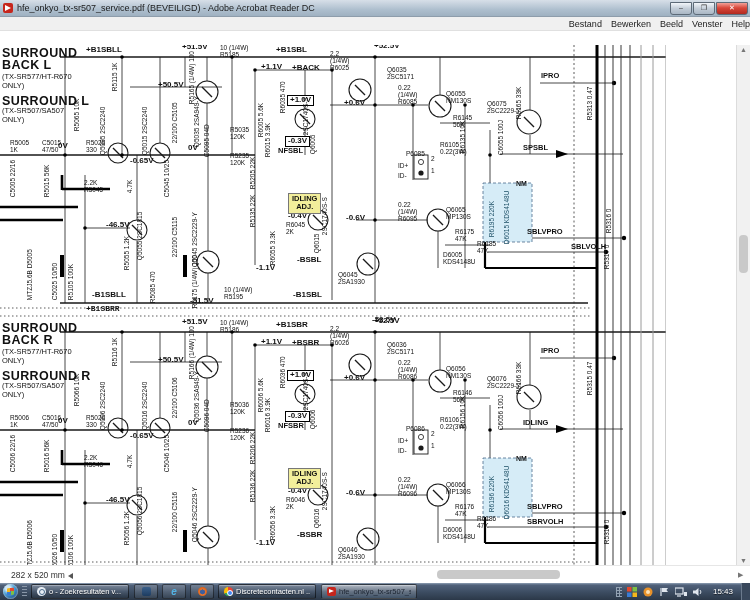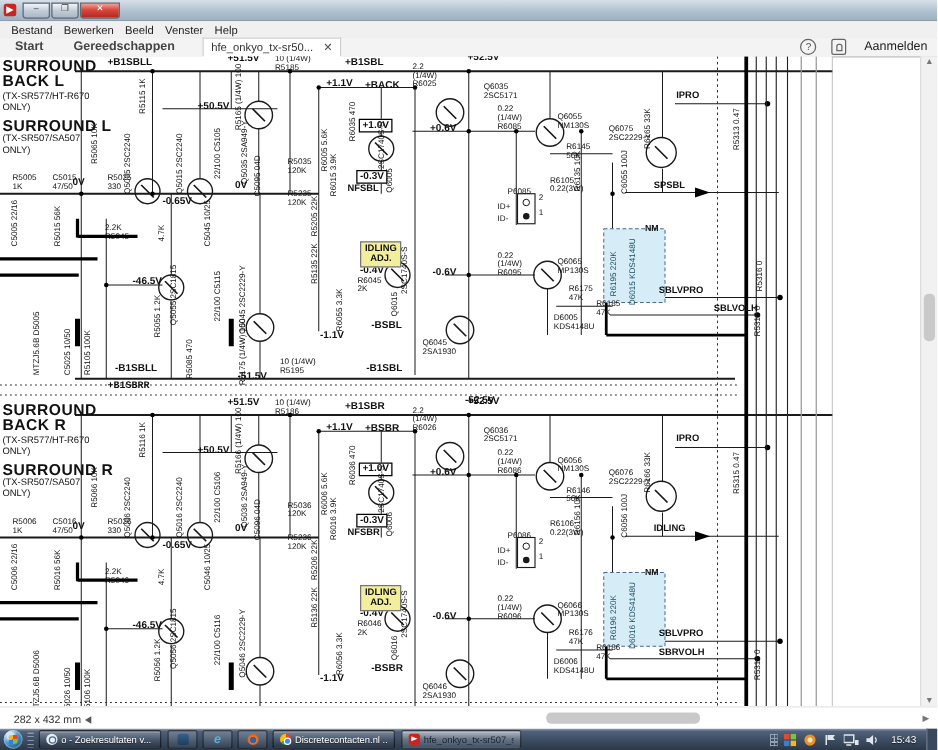--- a/index.html
+++ b/index.html
@@ -6,21 +6,21 @@
   #stage{position:relative;width:750px;height:600px;font-family:"Liberation Sans",sans-serif;overflow:hidden;background:#fff;}
   
   #titlebar{position:absolute;left:0;top:0;width:750px;height:16px;background:linear-gradient(#d7dfe8,#aebfce 60%,#9fb1c1);border-bottom:1px solid #8e9dab;display:flex;align-items:center;}
   #titlebar .appicon{width:10px;height:10px;margin:0 4px 0 3px;background:#c6261d;border-radius:2px;position:relative;}
   #titlebar .appicon::after{content:"";position:absolute;left:2px;top:2px;border-left:6px solid #fff;border-top:3px solid transparent;border-bottom:3px solid transparent;}
   #titlebar .title{font-size:9px;color:#1a1a1a;flex:1;white-space:nowrap;overflow:hidden;}
   .winbtns{display:flex;margin-right:2px;}
   .winbtn{width:20px;height:11px;border:1px solid #5d6a77;border-radius:0 0 3px 3px;background:linear-gradient(#f2f6fa,#c3cdd8 50%,#aab7c4);font-size:7px;line-height:10px;text-align:center;color:#333;margin-left:1px;}
   .winbtn.close{width:30px;background:linear-gradient(#f2a198,#d8473a 45%,#b2291f);color:#fff;}
   
-  #menubar{position:absolute;left:0;top:17px;width:750px;height:13px;background:#f0f0f0;border-bottom:1px solid #e0e0e0;display:flex;align-items:center;}
+  #menubar{position:absolute;left:0;top:17px;width:750px;height:13px;background:#f0f0f0;border-bottom:1px solid #e0e0e0;display:flex;align-items:center;justify-content:flex-end;}
   #menubar span{font-size:9px;color:#222;margin-left:9px;}
   
   #tabbar{position:absolute;left:0;top:30px;width:750px;height:15px;background:#f3f3f3;border-bottom:1px solid #c2c2c2;display:flex;align-items:center;}
   .tabmain{font-size:10px;font-weight:bold;color:#444;padding:0 12px;}
   #doctab{height:15px;background:#fff;border:1px solid #cfcfcf;border-bottom:none;display:flex;align-items:center;margin-left:10px;padding:0 6px;}
   #doctab .dtitle{font-size:9px;color:#333;}
   #doctab .x{font-size:9px;color:#555;margin-left:8px;}
   #tabright{margin-left:auto;display:flex;align-items:center;margin-right:8px;}
   #help-ic{width:11px;height:11px;border:1px solid #666;border-radius:50%;font-size:8px;line-height:11px;text-align:center;color:#555;margin-right:12px;}
   #bell-ic{width:10px;height:11px;border:1px solid #666;border-radius:2px;margin-right:14px;position:relative;}
@@ -74,48 +74,36 @@
   #clock{font-size:8px;color:#fff;margin:0 8px 0 4px;text-shadow:0 1px 1px rgba(0,0,0,.7);}
   #showdesk{width:8px;height:17px;background:linear-gradient(90deg,#2c3razz,#39485c);background:#39485c;border-left:1px solid #6b7a8d;}
 </style>
 </head>
 <body>
 
 <div id="stage">
 
   <div id="titlebar">
     <span class="appicon"></span>
+    <span class="title">hfe_onkyo_tx-sr507_service.pdf (BEVEILIGD) - Adobe Acrobat Reader DC</span>
     <span class="winbtns">
       <span class="winbtn">–</span>
       <span class="winbtn">❐</span>
       <span class="winbtn close">✕</span>
     </span>
   </div>
 
   <div id="menubar">
     <span>Bestand</span>
     <span>Bewerken</span>
     <span>Beeld</span>
     <span>Venster</span>
     <span>Help</span>
   </div>
 
-  <div id="tabbar">
-    <span class="tabmain">Start</span>
-    <span class="tabmain">Gereedschappen</span>
-    <span id="doctab">
-      <span class="dtitle">hfe_onkyo_tx-sr50...</span>
-      <span class="x">✕</span>
-    </span>
-    <span id="tabright">
-      <span id="help-ic">?</span>
-      <span id="bell-ic"></span>
-      <span id="signin">Aanmelden</span>
-    </span>
-  </div>
 
   <div id="doc">
     <svg width="750" height="520" viewBox="0 0 750 520">
       <defs>
         <g id="sec">
 
           <path d="M60 12H681 M60 258H588 M0 110H255" stroke="#1a1a1a" stroke-width="1.5" fill="none"></path>
 
           <path d="M65 12V258 M122 12V110 M160 12V98 M185 12V42 M130 42H222 M207 12V36 M207 58V110 M232 12V110
                    M255 25V220 M255 25H332 M305 25V64 M305 84V110 M332 25V255 M330 60H428 M375 12V258
@@ -443,21 +431,21 @@
       </div>
   </div>
 
   <div id="vscroll">
     <span class="varrow" style="top:1px">▲</span>
     <div id="vthumb"></div>
     <span class="varrow" style="bottom:1px">▼</span>
   </div>
 
   <div id="bottombar">
-    <span id="pagesize">282 x 432 mm</span>
+    <span id="pagesize">282 x 520 mm</span>
     <span id="ps-arrow"></span>
     <div id="hthumb"></div>
     <span id="harrow">▶</span>
   </div>
 
   <div id="taskbar">
     <div id="startorb"></div>
     <div id="tb-handle"></div>
 
     <div class="tbitem" style="width:86px">

